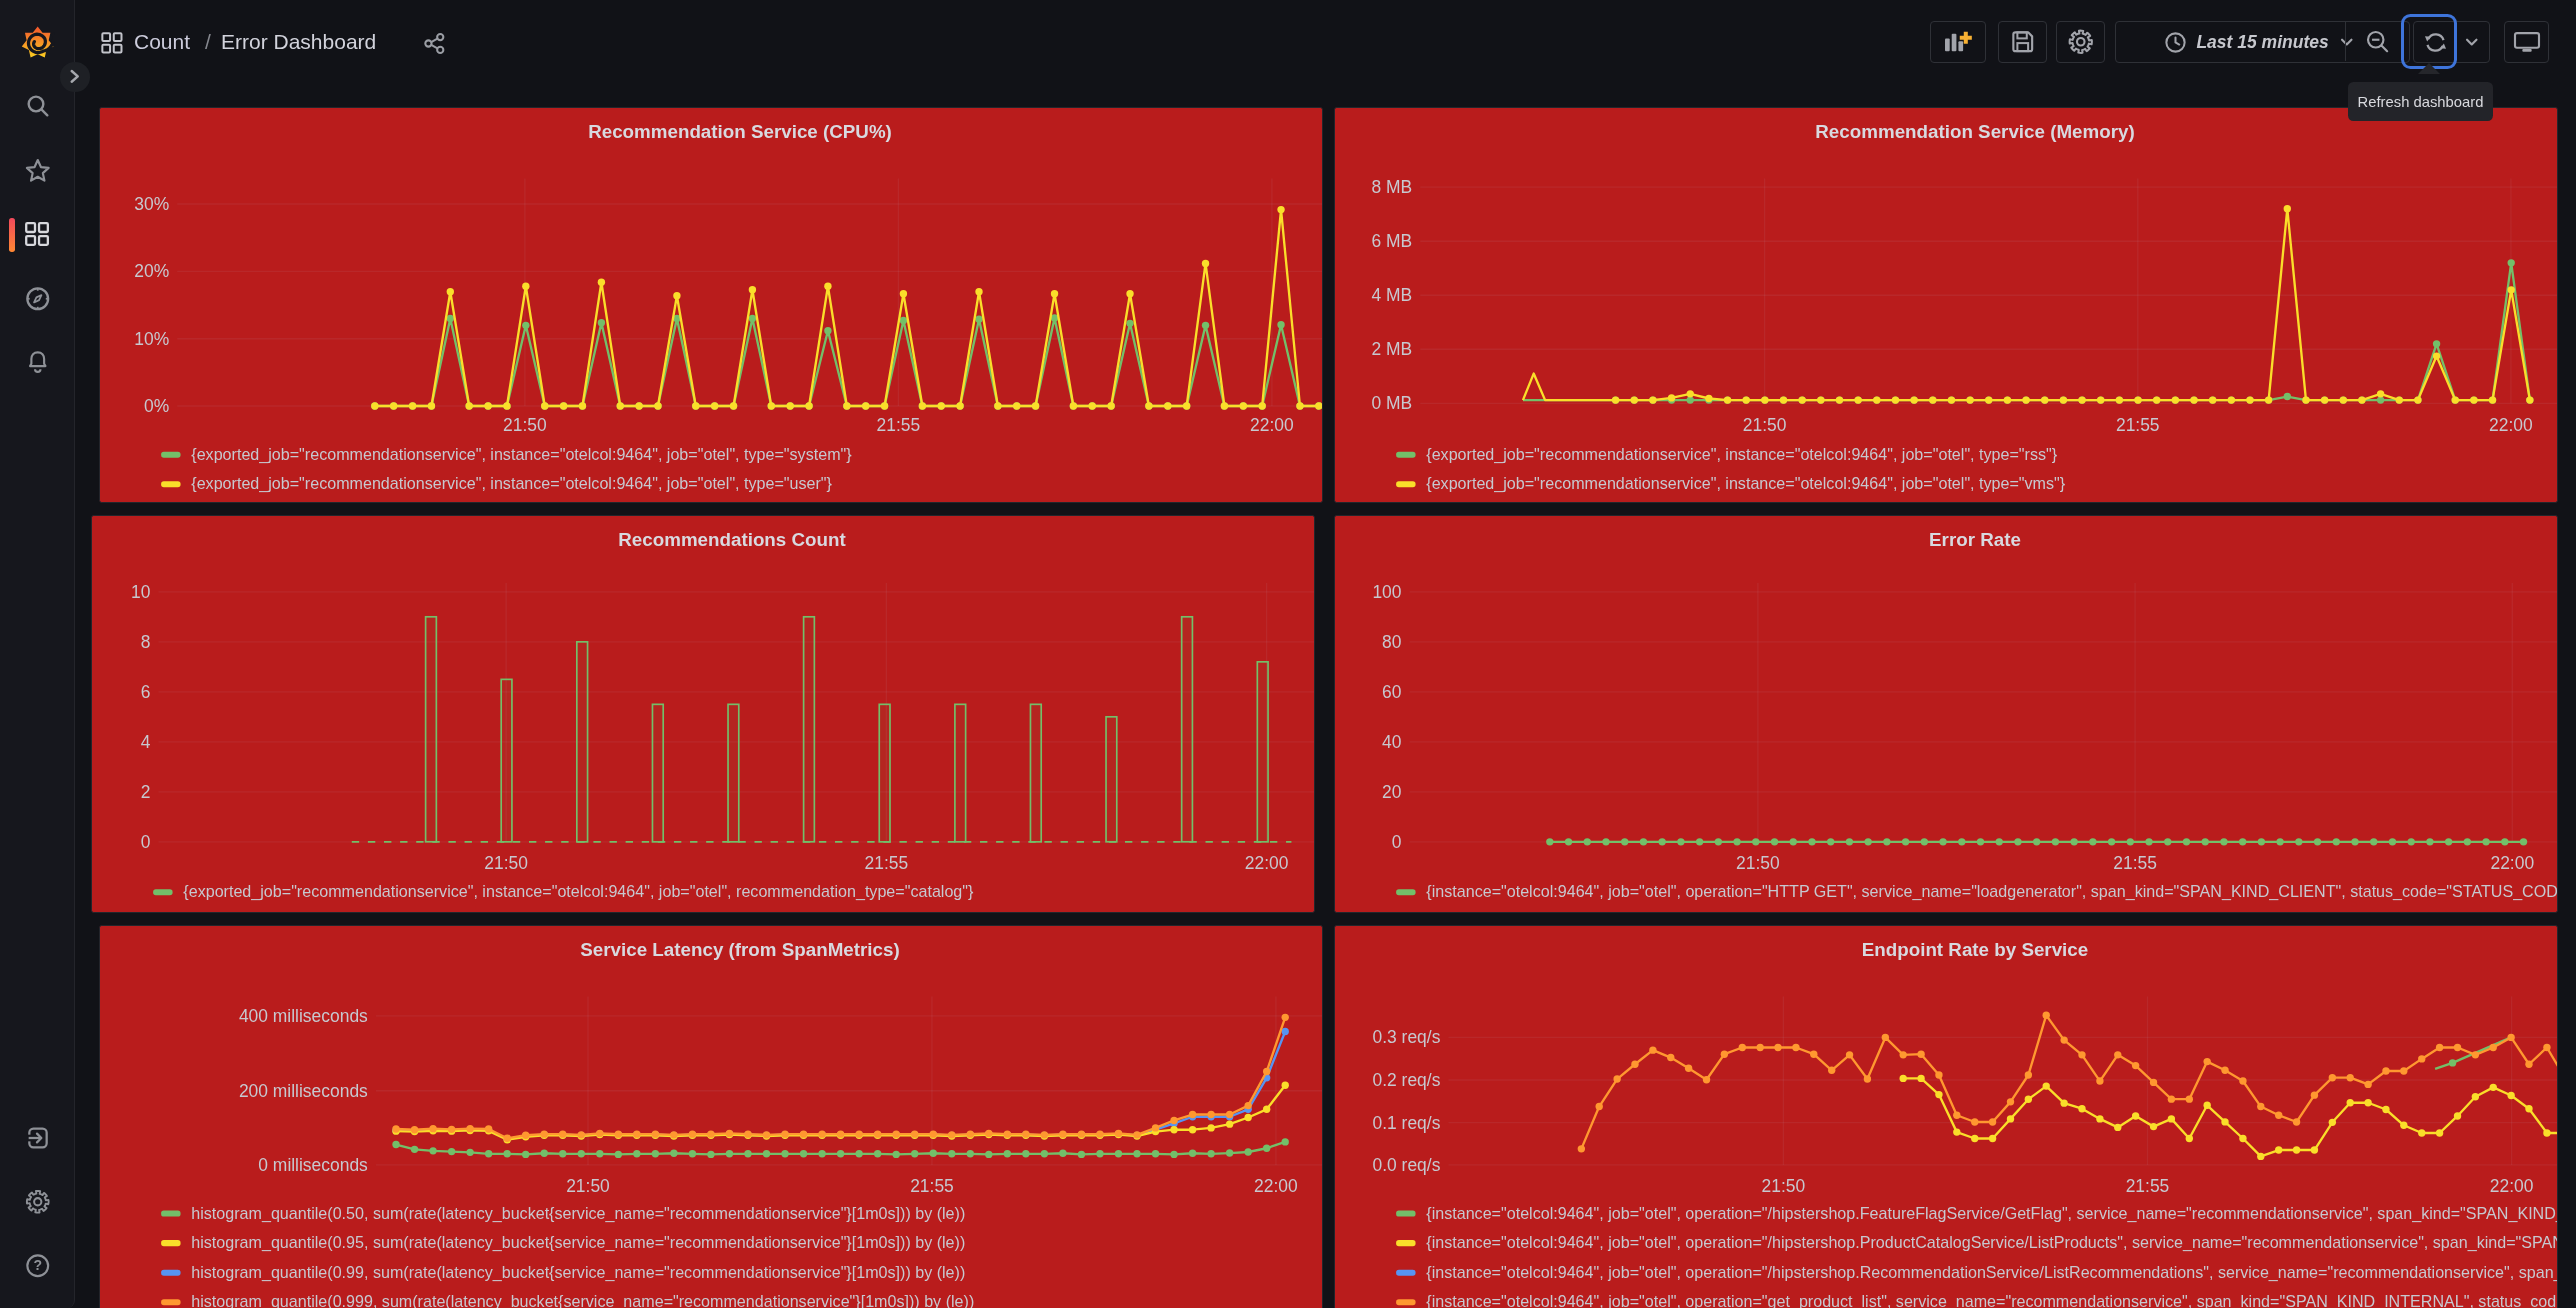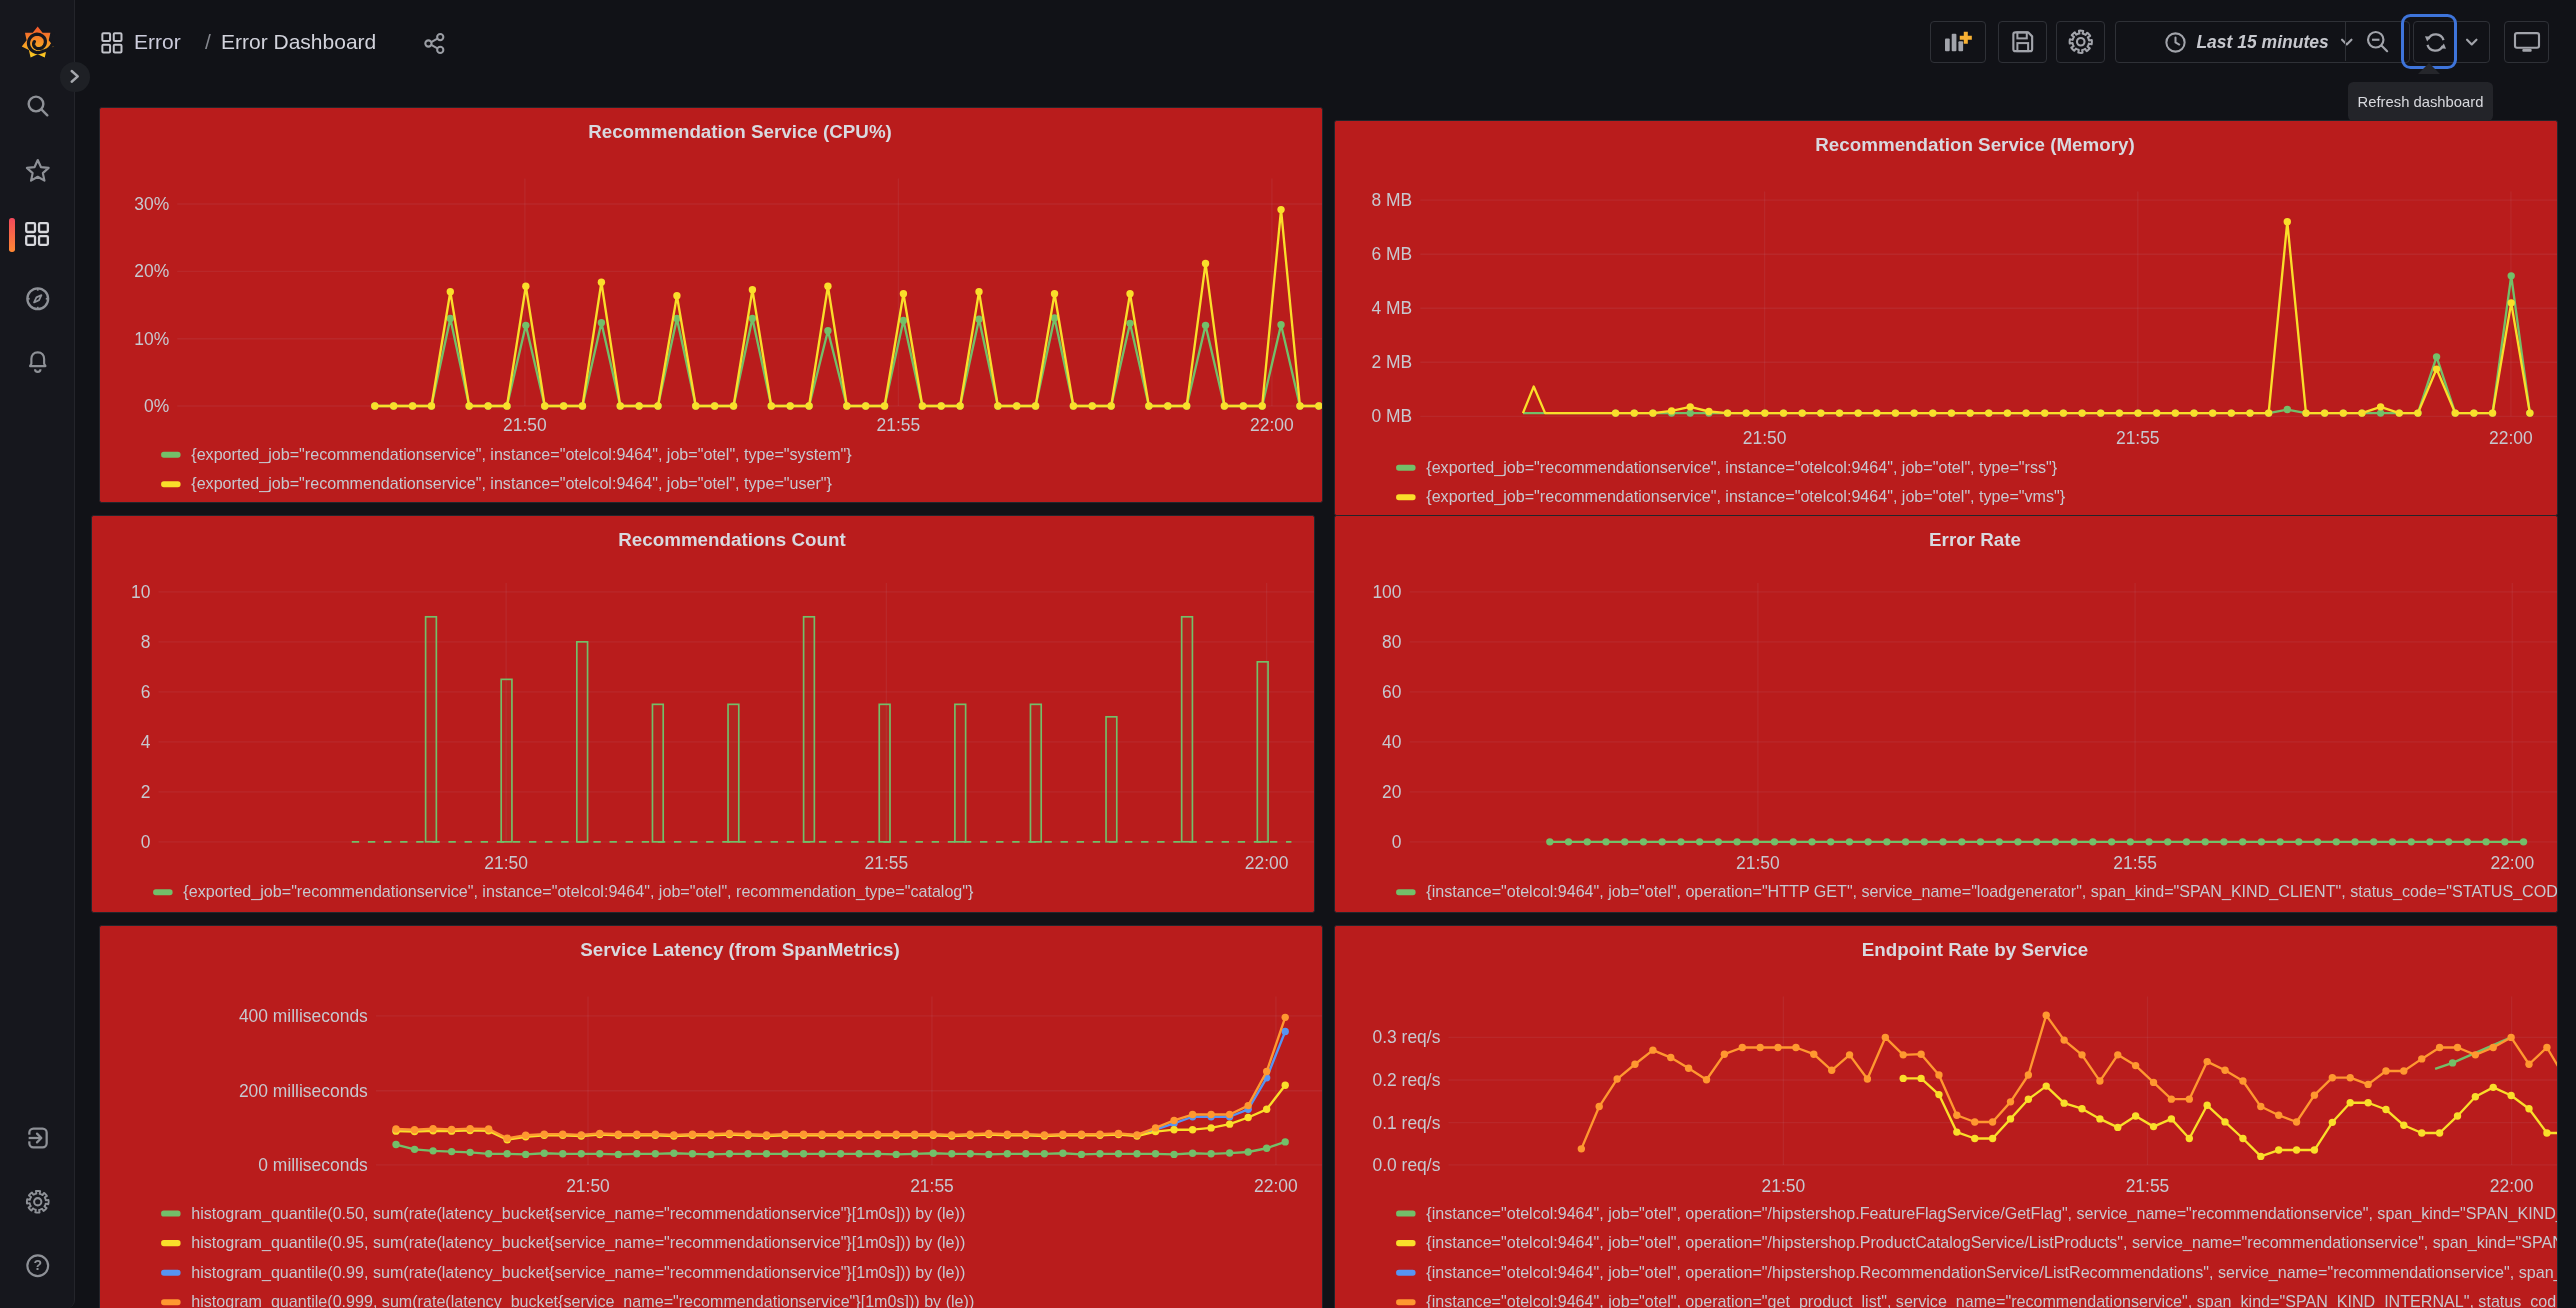--- a/index.html
+++ b/index.html
@@ -94,21 +94,21 @@
       <path d="M7 3 L16 11 L7 19" stroke="#a6a8ae" stroke-width="3.6" stroke-linecap="round" stroke-linejoin="round" fill="none"></path>
     </svg>
   </div>
 
 <div class="abs" style="left:101px;top:32px"><svg width="21.5" height="21.5" viewBox="0 0 32 32" fill="none">
       <rect x="2.0" y="2.0" width="11.5" height="11.5" rx="1.5" stroke="#c2c3ca" stroke-width="3"></rect>
       <rect x="2.0" y="19.0" width="11.5" height="11.5" rx="1.5" stroke="#c2c3ca" stroke-width="3"></rect>
       <rect x="19.0" y="2.0" width="11.5" height="11.5" rx="1.5" stroke="#c2c3ca" stroke-width="3"></rect>
       <rect x="19.0" y="19.0" width="11.5" height="11.5" rx="1.5" stroke="#c2c3ca" stroke-width="3"></rect>
     </svg></div>
-<div class="crumb" style="left:134px">Error</div>
+<div class="crumb" style="left:134px">Count</div>
 <div class="crumb" style="left:205px;color:#85878e">/</div>
 <div class="crumb" style="left:221px;color:#d2d3dc">Error Dashboard</div>
 <div class="abs" style="left:423px;top:32px"><svg width="23" height="23" viewBox="0 0 34 34" fill="none">
       <circle cx="25.5" cy="7.5" r="4.6" stroke="#9a9da4" stroke-width="3"></circle>
       <circle cx="8" cy="17" r="4.6" stroke="#9a9da4" stroke-width="3"></circle>
       <circle cx="25.5" cy="26.5" r="4.6" stroke="#9a9da4" stroke-width="3"></circle>
       <line x1="12.2" y1="14.8" x2="21.3" y2="9.7" stroke="#9a9da4" stroke-width="3"></line>
       <line x1="12.2" y1="19.2" x2="21.3" y2="24.3" stroke="#9a9da4" stroke-width="3"></line>
     </svg></div>
 
@@ -299,21 +299,21 @@
       <circle cx="1717.6" cy="151.4" r="5.5" fill="#fade2a"></circle>
       <circle cx="1745.8" cy="444" r="5.5" fill="#fade2a"></circle>
       <circle cx="1773.9" cy="444" r="5.5" fill="#fade2a"></circle>
       <circle cx="1802" cy="444" r="5.5" fill="#fade2a"></circle>
       <rect x="49" y="512" width="29" height="9" rx="4" fill="#73bf69"></rect>
       <text x="94" y="524" text-anchor="start" font-size="24" fill="#c7c8cf" font-weight="normal">{exported_job="recommendationservice", instance="otelcol:9464", job="otel", type="system"}</text>
       <rect x="49" y="556" width="29" height="9" rx="4" fill="#fade2a"></rect>
       <text x="94" y="568" text-anchor="start" font-size="24" fill="#c7c8cf" font-weight="normal">{exported_job="recommendationservice", instance="otelcol:9464", job="otel", type="user"}</text>
     </svg>
   </div>
-<div class="panel" style="left:1334px;top:120px;width:1224px;height:396px">
+<div class="panel" style="left:1334px;top:107px;width:1224px;height:396px">
     <svg width="1224" height="396" viewBox="0 0 1823 590" font-family="Liberation Sans, sans-serif">
       <text x="911.5" y="44" text-anchor="middle" font-size="28" font-weight="bold" fill="#d8d9df">Recommendation Service (Memory)</text>
       <line x1="85" y1="118" x2="1799" y2="118" stroke="rgba(204,204,220,0.07)" stroke-width="2"></line>
       <line x1="85" y1="198.5" x2="1799" y2="198.5" stroke="rgba(204,204,220,0.07)" stroke-width="2"></line>
       <line x1="85" y1="279" x2="1799" y2="279" stroke="rgba(204,204,220,0.07)" stroke-width="2"></line>
       <line x1="85" y1="359.5" x2="1799" y2="359.5" stroke="rgba(204,204,220,0.07)" stroke-width="2"></line>
       <line x1="85" y1="440" x2="1799" y2="440" stroke="rgba(204,204,220,0.07)" stroke-width="2"></line>
       <line x1="598" y1="105" x2="598" y2="440" stroke="rgba(204,204,220,0.07)" stroke-width="2"></line>
       <line x1="1154" y1="105" x2="1154" y2="440" stroke="rgba(204,204,220,0.07)" stroke-width="2"></line>
       <line x1="1710" y1="105" x2="1710" y2="440" stroke="rgba(204,204,220,0.07)" stroke-width="2"></line>

